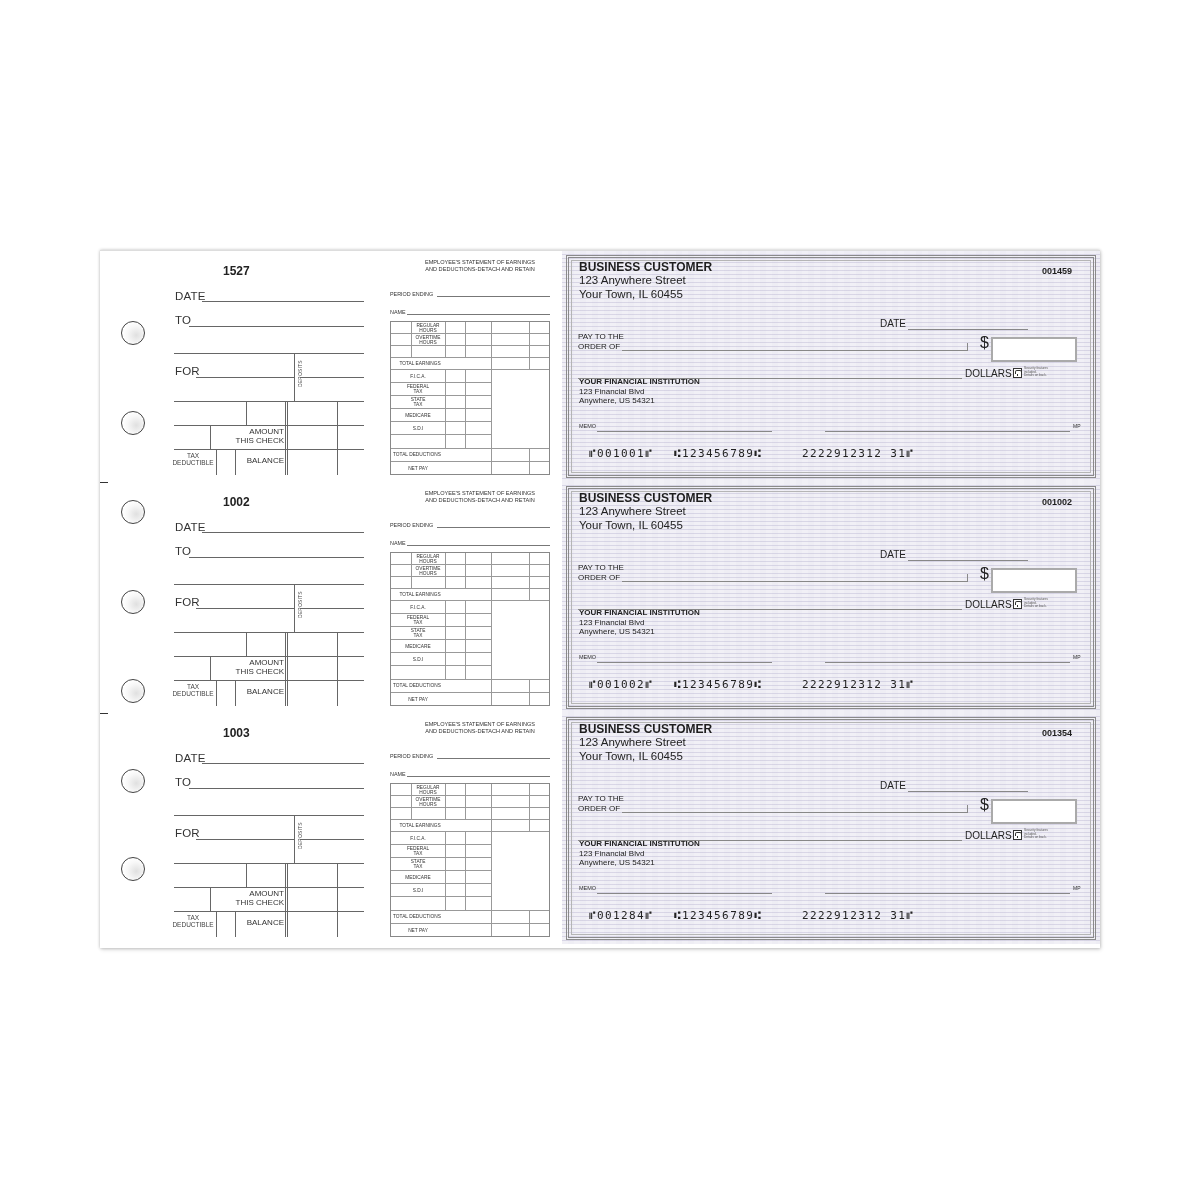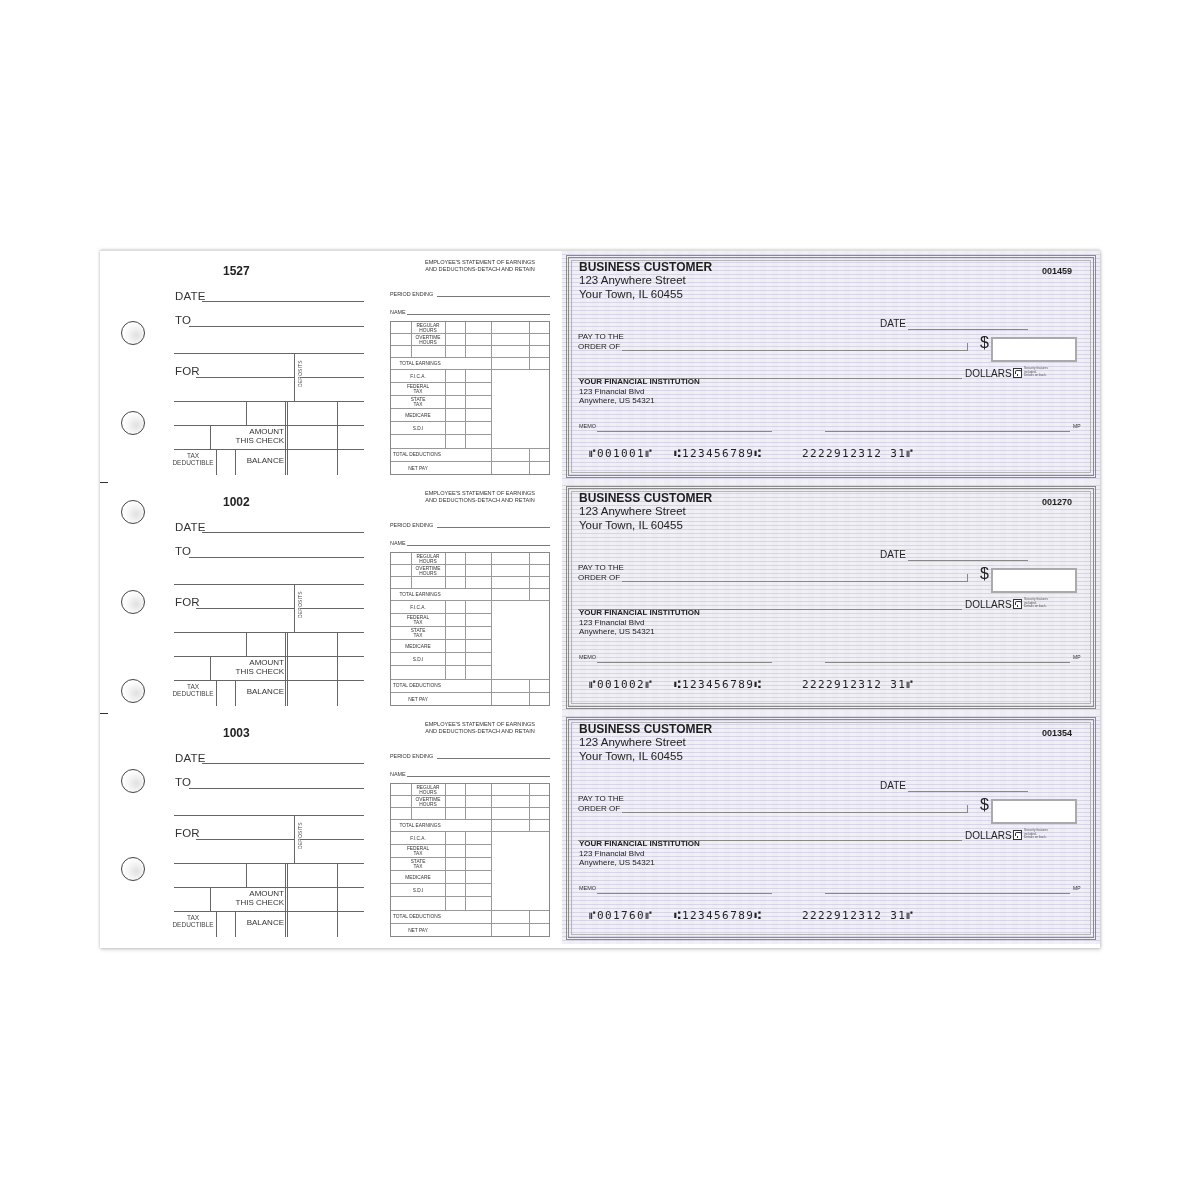--- a/index.html
+++ b/index.html
@@ -252,21 +252,21 @@
         <span class="g-txt" style="left:2px; top:130px; width:50px; text-align:left;">TOTAL DEDUCTIONS</span>
         <span class="g-txt" style="left:0; top:144px; width:54px;">NET PAY</span>
       </div>
     </div>
 
     <div class="check">
       <div class="check-frame"></div>
       <span class="ck-name">BUSINESS CUSTOMER</span>
       <span class="ck-addr" style="top:23px;">123 Anywhere Street</span>
       <span class="ck-addr" style="top:37px;">Your Town, IL 60455</span>
-      <span class="ck-num">001270</span>
+      <span class="ck-num">001002</span>
       <span class="ck-date">DATE</span>
       <div class="hline" style="left:346px; top:78px; width:120px; background:#888;"></div>
       <span class="ck-payto"><span>PAY TO THE</span><br><span>ORDER OF</span></span>
       <div class="hline" style="left:60px; top:99px; width:345px; background:#888;"></div>
       <div class="vline" style="left:405px; top:92px; height:8px; background:#888;"></div>
       <span class="ck-dollar">$</span>
       <div class="ck-amount"></div>
       <div class="hline" style="left:16px; top:127px; width:384px; background:#888;"></div>
       <span class="ck-dollars">DOLLARS</span>
       <span class="lock-icon"></span>
@@ -368,19 +368,19 @@
       <span class="ck-dollars">DOLLARS</span>
       <span class="lock-icon"></span>
       <span class="sec-text"><span>Security features</span><br><span>included.</span><br><span>Details on back.</span></span>
       <span class="ck-bank">YOUR FINANCIAL INSTITUTION</span>
       <span class="ck-bankaddr" style="top:136px;">123 Financial Blvd</span>
       <span class="ck-bankaddr" style="top:145px;">Anywhere, US 54321</span>
       <span class="ck-memo">MEMO</span>
       <div class="hline" style="left:35px; top:180px; width:175px; background:#888;"></div>
       <div class="hline" style="left:263px; top:180px; width:245px; background:#888;"></div>
       <span class="ck-mp">MP</span>
-      <span class="micr" style="left:27px;">⑈001760⑈</span>
+      <span class="micr" style="left:27px;">⑈001284⑈</span>
       <span class="micr" style="left:112px;">⑆123456789⑆</span>
       <span class="micr" style="left:240px;">2222912312 31⑈</span>
     </div>
   </div>
 
 </div>
 
 </body></html>

